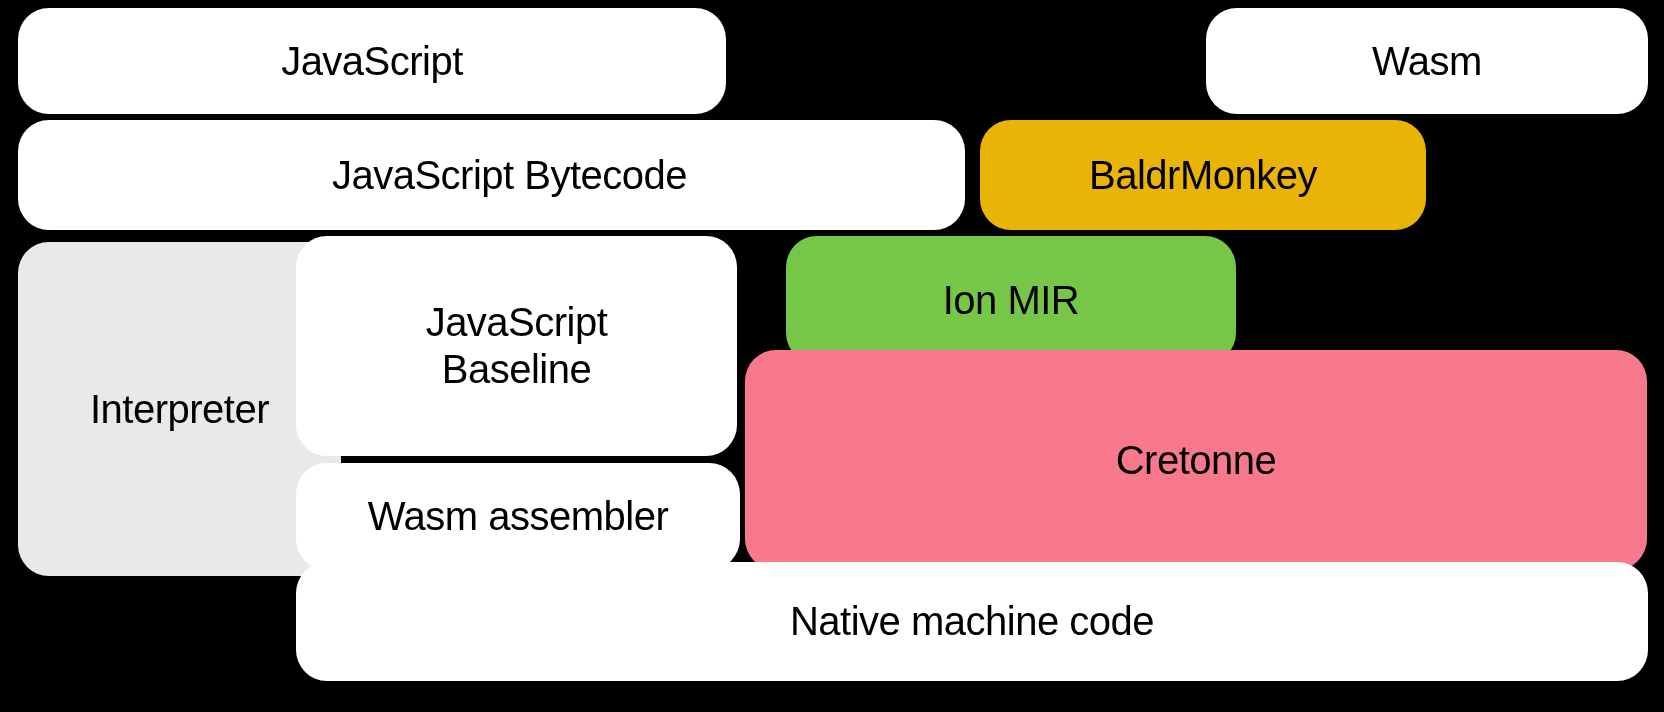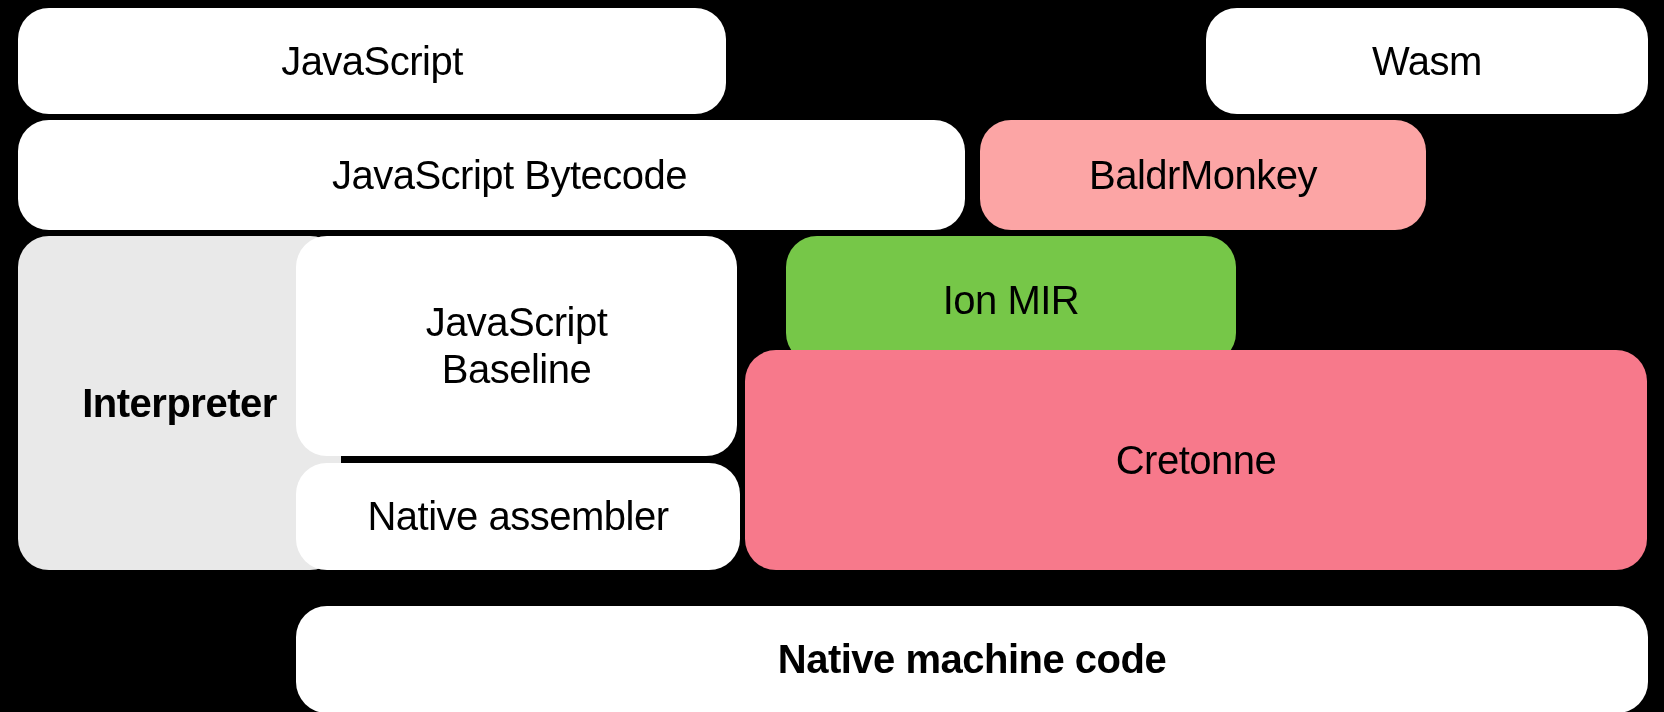--- a/index.html
+++ b/index.html
@@ -29,46 +29,46 @@
     color: #000000;
     text-align: center;
     white-space: pre-line;
   }
   
   .n-javascript  { left: 18px;   top: 8px;   width: 708px;  height: 106px; }
   .n-asmjs       { left: 752px;  top: 8px;   width: 442px;  height: 106px; }
   .n-wasm        { left: 1206px; top: 8px;   width: 442px;  height: 106px; }
   .n-bytecode    { left: 18px;   top: 120px; width: 947px;  height: 110px; padding-left: 36px; }
   .n-baldrmonkey { left: 980px;  top: 120px; width: 446px;  height: 110px; }
-  .n-interpreter { left: 18px;   top: 236px; width: 323px;  height: 334px; font-weight: bold; }
+  .n-interpreter { left: 18px;   top: 242px; width: 323px;  height: 334px; }
   .n-baseline    { left: 296px;  top: 236px; width: 441px;  height: 220px; }
   .n-ionmir      { left: 774px;  top: 236px; width: 450px;  height: 128px; margin-left: 12px; }
   .n-cretonne    { left: 745px;  top: 350px; width: 902px;  height: 220px; }
   .n-macroasm    { left: 296px;  top: 463px; width: 444px;  height: 107px; }
-  .n-native      { left: 296px;  top: 606px; width: 1352px; height: 107px; font-weight: bold; }
+  .n-native      { left: 296px;  top: 562px; width: 1352px; height: 119px; }
 </style>
 </head>
 <body>
 
 <div id="canvas" style="background-color: rgb(0, 0, 0);">
 
   <div class="node n-javascript" style="background-color: rgb(255, 255, 255);">
     <span class="lbl">JavaScript</span>
   </div>
 
 
   <div class="node n-wasm" style="background-color: rgb(255, 255, 255);">
     <span class="lbl">Wasm</span>
   </div>
 
   <div class="node n-bytecode" style="background-color: rgb(255, 255, 255);">
     <span class="lbl">JavaScript Bytecode</span>
   </div>
 
-  <div class="node n-baldrmonkey" style="background-color: #fca5a5;">
+  <div class="node n-baldrmonkey" style="background-color: #eab308;">
     <span class="lbl">BaldrMonkey</span>
   </div>
 
   <div class="node n-interpreter" style="background-color: rgb(233, 233, 233);">
     <span class="lbl">Interpreter</span>
   </div>
 
   <div class="node n-baseline" style="background-color: rgb(255, 255, 255);">
     <span class="lbl">JavaScript
 Baseline</span>
@@ -76,20 +76,20 @@
 
   <div class="node n-ionmir" style="background-color: rgb(118, 199, 72);">
     <span class="lbl">Ion MIR</span>
   </div>
 
   <div class="node n-cretonne" style="background-color: rgb(247, 121, 139);">
     <span class="lbl">Cretonne</span>
   </div>
 
   <div class="node n-macroasm" style="background-color: rgb(255, 255, 255);">
-    <span class="lbl">Native assembler</span>
+    <span class="lbl">Wasm assembler</span>
   </div>
 
   <div class="node n-native" style="background-color: rgb(255, 255, 255);">
     <span class="lbl">Native machine code</span>
   </div>
 
 </div>
 
 </body></html>

